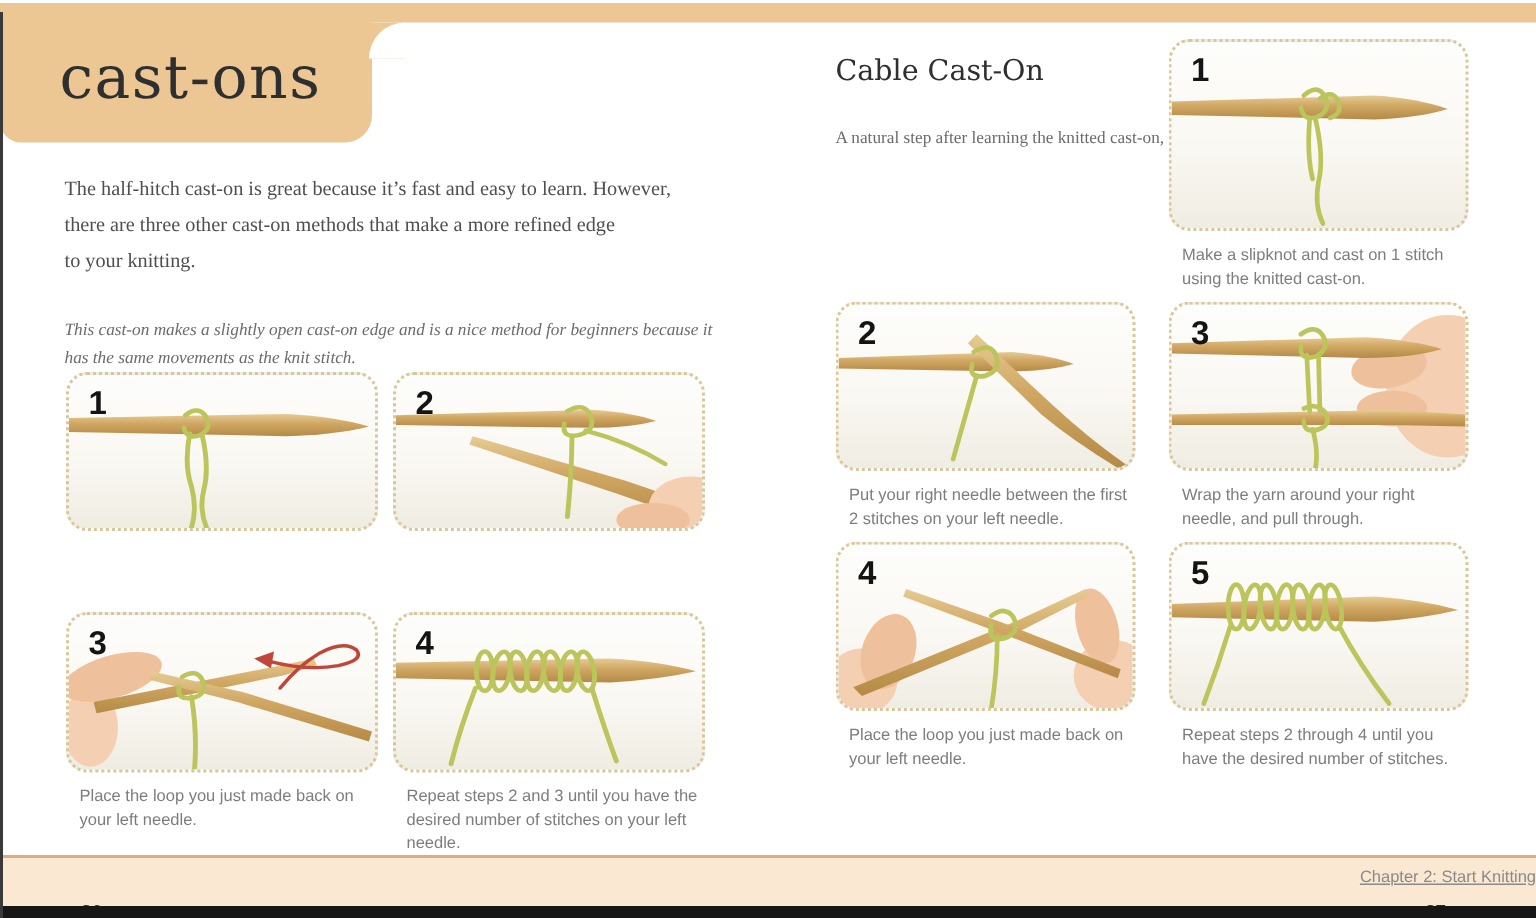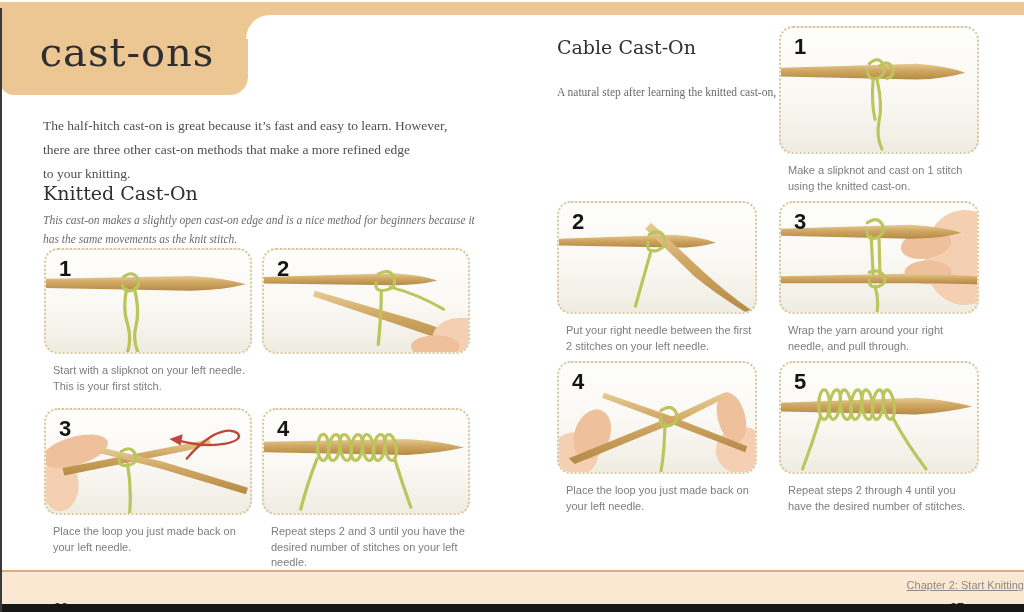--- a/index.html
+++ b/index.html
@@ -81,37 +81,35 @@
   <div class="header-text">
     <div class="big-title">cast-ons</div>
   </div>
 
   <div class="intro">
     <div>The half-hitch cast-on is great because it’s fast and easy to learn. However,</div>
     <div>there are three other cast-on methods that make a more refined edge</div>
     <div>to your knitting.</div>
   </div>
 
-  <div class="section-head" style="left:43px;top:182px;">Knitted Cast-On</div>
   <div class="section-sub" style="left:43px;top:211px;font-style:italic;">
     <div>This cast-on makes a slightly open cast-on edge and is a nice method for beginners because it</div>
     <div>has the same movements as the knit stitch.</div>
   </div>
 
   <div class="step" style="left:44px;top:248px;width:208px;">
     <div class="photo" style="height:106px;">
       <svg viewBox="0 0 200 110" preserveAspectRatio="none">
         <path class="wood" d="M0 31 L142 28 Q175 30 196 37 Q175 43 142 44 L0 41 Z"></path>
         <path class="yarn" d="M76 29 q8 -7 13 0 q5 9 -3 14 q-9 4 -11 -5"></path>
         <path class="yarn" d="M79 42 q-4 22 1 38 q4 16 0 30"></path>
         <path class="yarn" d="M87 43 q5 24 1 40 q-3 14 2 27"></path>
       </svg>
       <span class="num">1</span>
     </div>
-    <div class="caption">Start with a slipknot on your left needle. This is your first stitch.</div>
   </div>
 
   <div class="step" style="left:262px;top:248px;width:208px;">
     <div class="photo" style="height:106px;">
       <svg viewBox="0 0 200 110" preserveAspectRatio="none">
         <path class="wood" d="M0 29 L128 25 Q155 27 170 33 Q152 38 128 38 L0 36 Z"></path>
         <path class="wood" d="M50 44 L150 76 Q178 86 198 96 L198 106 Q172 96 146 86 L48 50 Z"></path>
         <ellipse class="skin" cx="193" cy="95" rx="28" ry="22"></ellipse>
         <ellipse class="skin2" cx="168" cy="104" rx="24" ry="12"></ellipse>
         <path class="yarn" d="M112 26 q11 -7 15 3 q4 11 -7 14 q-12 3 -10 -8"></path>

